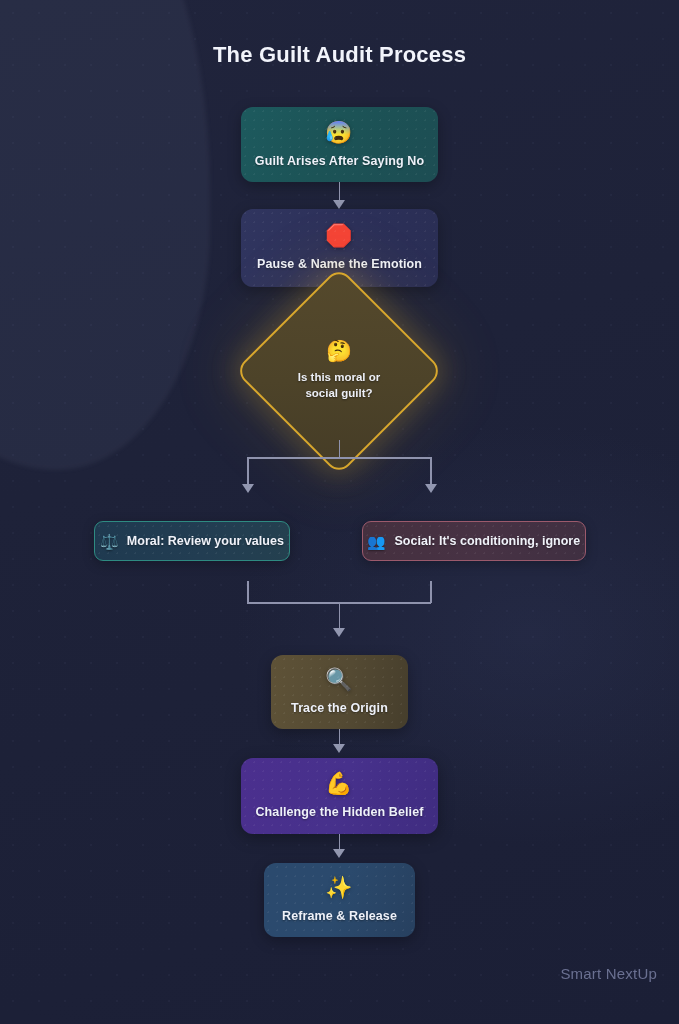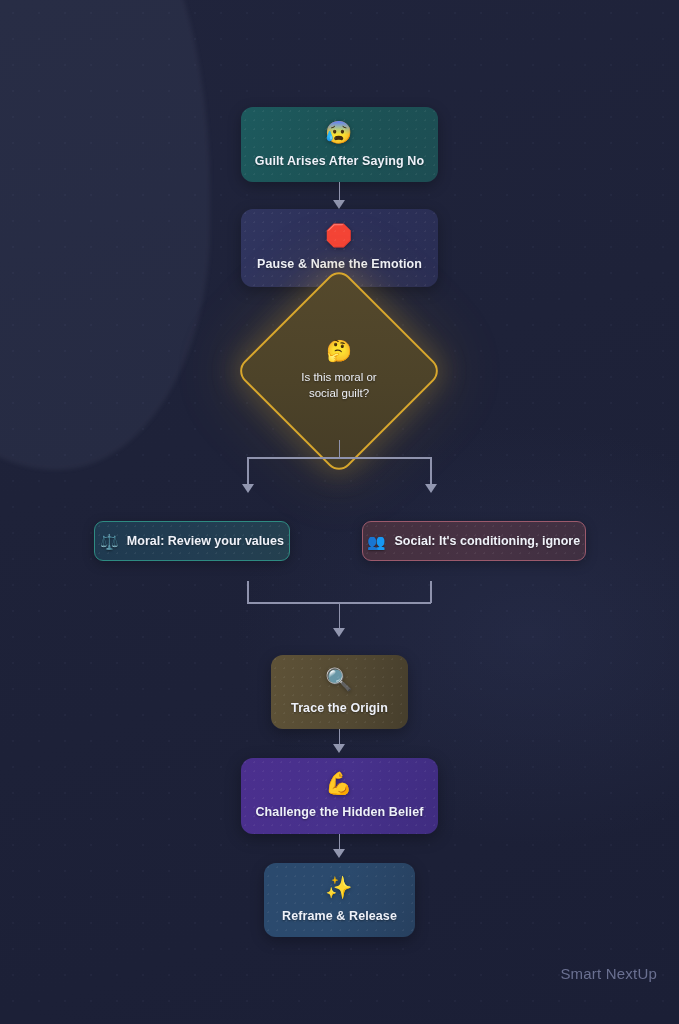--- a/index.html
+++ b/index.html
@@ -139,21 +139,21 @@
     align-items: center;
     justify-content: center;
   }
   #node-decision .emoji {
     font-size: 21px;
     margin-bottom: 9px;
     line-height: 1;
   }
   #node-decision .label {
     font-size: 11.5px;
-    font-weight: normal;
+    font-weight: bold;
     color: #edeff6;
     text-align: center;
     line-height: 1.35;
     width: 108px;
     text-shadow: 0 1px 2px rgba(0,0,0,.45);
   }
 
   
   .pill {
     position: absolute;
@@ -207,20 +207,21 @@
   }
 </style>
 </head>
 <body>
 
 <div id="canvas">
 
   <div class="bg-blob"></div>
   <div class="bg-dots"></div>
 
+  <div class="title">The Guilt Audit Process</div>
 
   <div class="node speckle" id="node-start">
     <div class="emoji">😰</div>
     <div class="label">Guilt Arises After Saying No</div>
   </div>
 
   <div class="conn vline" style="left:338.5px; top:182px; height:20px;"></div>
   <div class="arrow" style="left:333px; top:200px;"></div>
 
   <div class="node speckle" id="node-pause">

